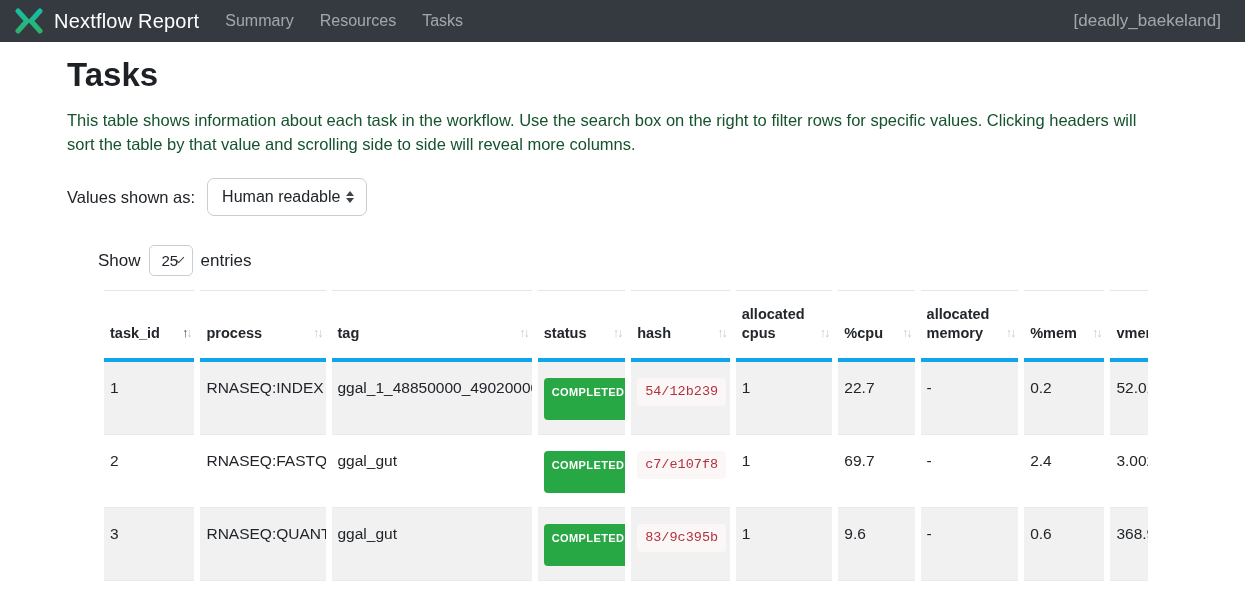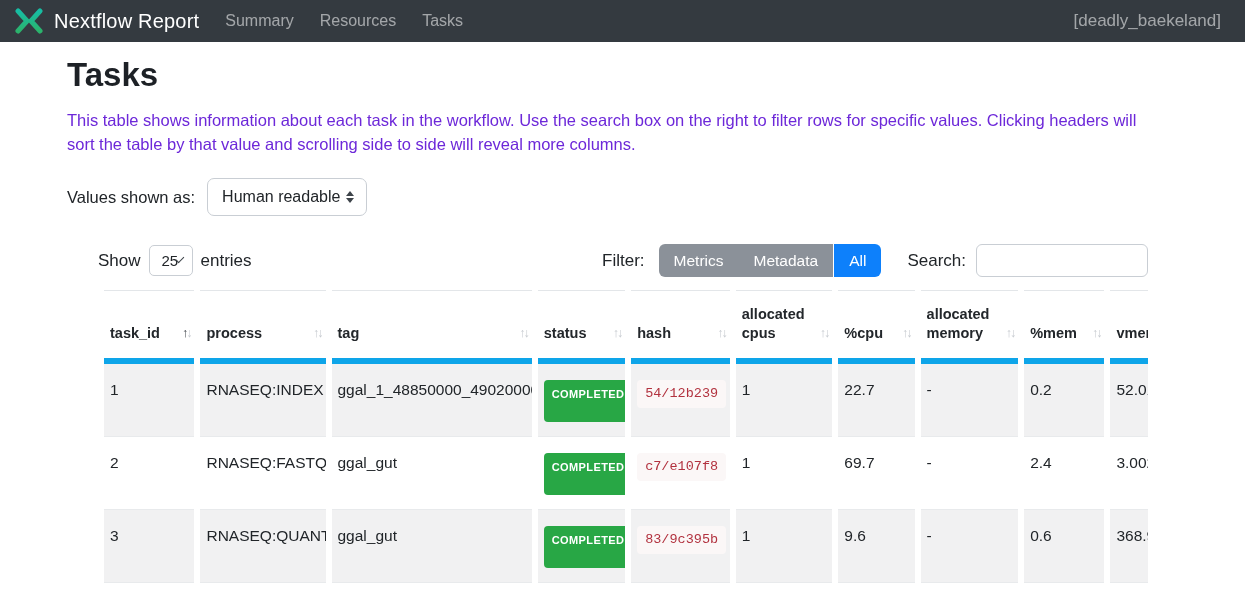--- a/index.html
+++ b/index.html
@@ -12,21 +12,21 @@
   .brand { display:flex; align-items:center; gap:10px; cursor:pointer; }
   .brand-logo { width:30px; height:26px; display:block; }
   .brand-name { color:#ffffff; font-size:20px; font-weight:500; letter-spacing:.2px; }
   .nav-links { display:flex; align-items:center; gap:26px; margin-left:26px; }
   .nav-link { color:rgba(255,255,255,.55); font-size:16px; cursor:pointer; }
   .nav-run { margin-left:auto; color:rgba(255,255,255,.55); font-size:17px; }
 
   
   .content { padding:14px 0 0 67px; }
   h1.page-title { font-size:33px; font-weight:600; color:#1d2126; margin-bottom:14px; }
-  .page-desc { font-size:16.5px; line-height:24px; max-width:1100px; color:#6d28d9; }
+  .page-desc { font-size:16.5px; line-height:24px; max-width:1100px; color:#14532d; }
 
   .values-row { display:flex; align-items:center; margin-top:22px; gap:12px; }
   .values-label { font-size:16.5px; }
   .fake-select { display:flex; align-items:center; justify-content:space-between;
     border:1px solid #c9ced4; border-radius:7px; background:#fff; height:38px;
     min-width:160px; padding:0 12px 0 14px; font-size:16px; cursor:pointer; }
   .updown { display:flex; flex-direction:column; gap:2px; align-items:center; }
   .updown .tri-up { width:0; height:0; border-left:4px solid transparent;
     border-right:4px solid transparent; border-bottom:5px solid #3e444a; }
   .updown .tri-down { width:0; height:0; border-left:4px solid transparent;
@@ -53,21 +53,21 @@
   .search-label { margin:0 10px 0 26px; }
   .search-input { width:172px; height:33px; border:1px solid #c9ced4; border-radius:6px;
     font-family:inherit; font-size:15px; padding:0 10px; outline:none; }
 
   
   .table-clip { width:1050px; overflow:hidden; margin-top:13px; }
   table.tasks { border-collapse:separate; border-spacing:6px 0; table-layout:fixed;
     width:1110px; }
   th { text-align:left; vertical-align:bottom; font-size:14.5px; font-weight:700;
     padding:14px 24px 15px 6px; border-top:1px solid #e3e6e9;
-    border-bottom:6px solid #0ea5e9; position:relative; line-height:19px;
+    border-bottom:4px solid #0ea5e9; position:relative; line-height:19px;
     cursor:pointer; color:#23272b; }
   .sort-icons { position:absolute; right:4px; bottom:15px; font-size:12.5px;
     letter-spacing:-2px; color:#c7cbd0; font-weight:400; }
   .sort-icons .active { color:#43484e; }
   td { vertical-align:top; font-size:15.5px; padding:16px 10px 14px 6px; height:65px;
     border-bottom:1px solid #e8eaec; line-height:20px; overflow:hidden;
     white-space:normal; }
   tbody tr:nth-child(odd) td { background:#f1f1f2; }
   .badge-status { display:inline-block; background:#28a745; color:#fff; font-size:11px;
     font-weight:700; letter-spacing:.4px; padding:4px 8px 18px; border-radius:4px; }
@@ -117,30 +117,20 @@
 
   <div class="table-section">
     <div class="controls-row">
       <span class="show-label">Show</span>
       <div class="len-select">
         <span>25</span>
         <span class="chev"></span>
       </div>
       <span class="entries-label">entries</span>
 
-      <div class="controls-right">
-        <span class="filter-label">Filter:</span>
-        <div class="btn-group">
-            <button class="fbtn gray first">Metrics</button>
-            <button class="fbtn gray">Metadata</button>
-            <button class="fbtn blue last">All</button>
-          </div>
-        <span class="search-label">Search:</span>
-        <input class="search-input" type="text" value="" style="">
-      </div>
     </div>
 
     <div class="table-clip">
       <table class="tasks">
         <colgroup>
             <col style="width: 89px;">
             <col style="width: 123px;">
             <col style="width: 197px;">
             <col style="width: 86px;">
             <col style="width: 97px;">

